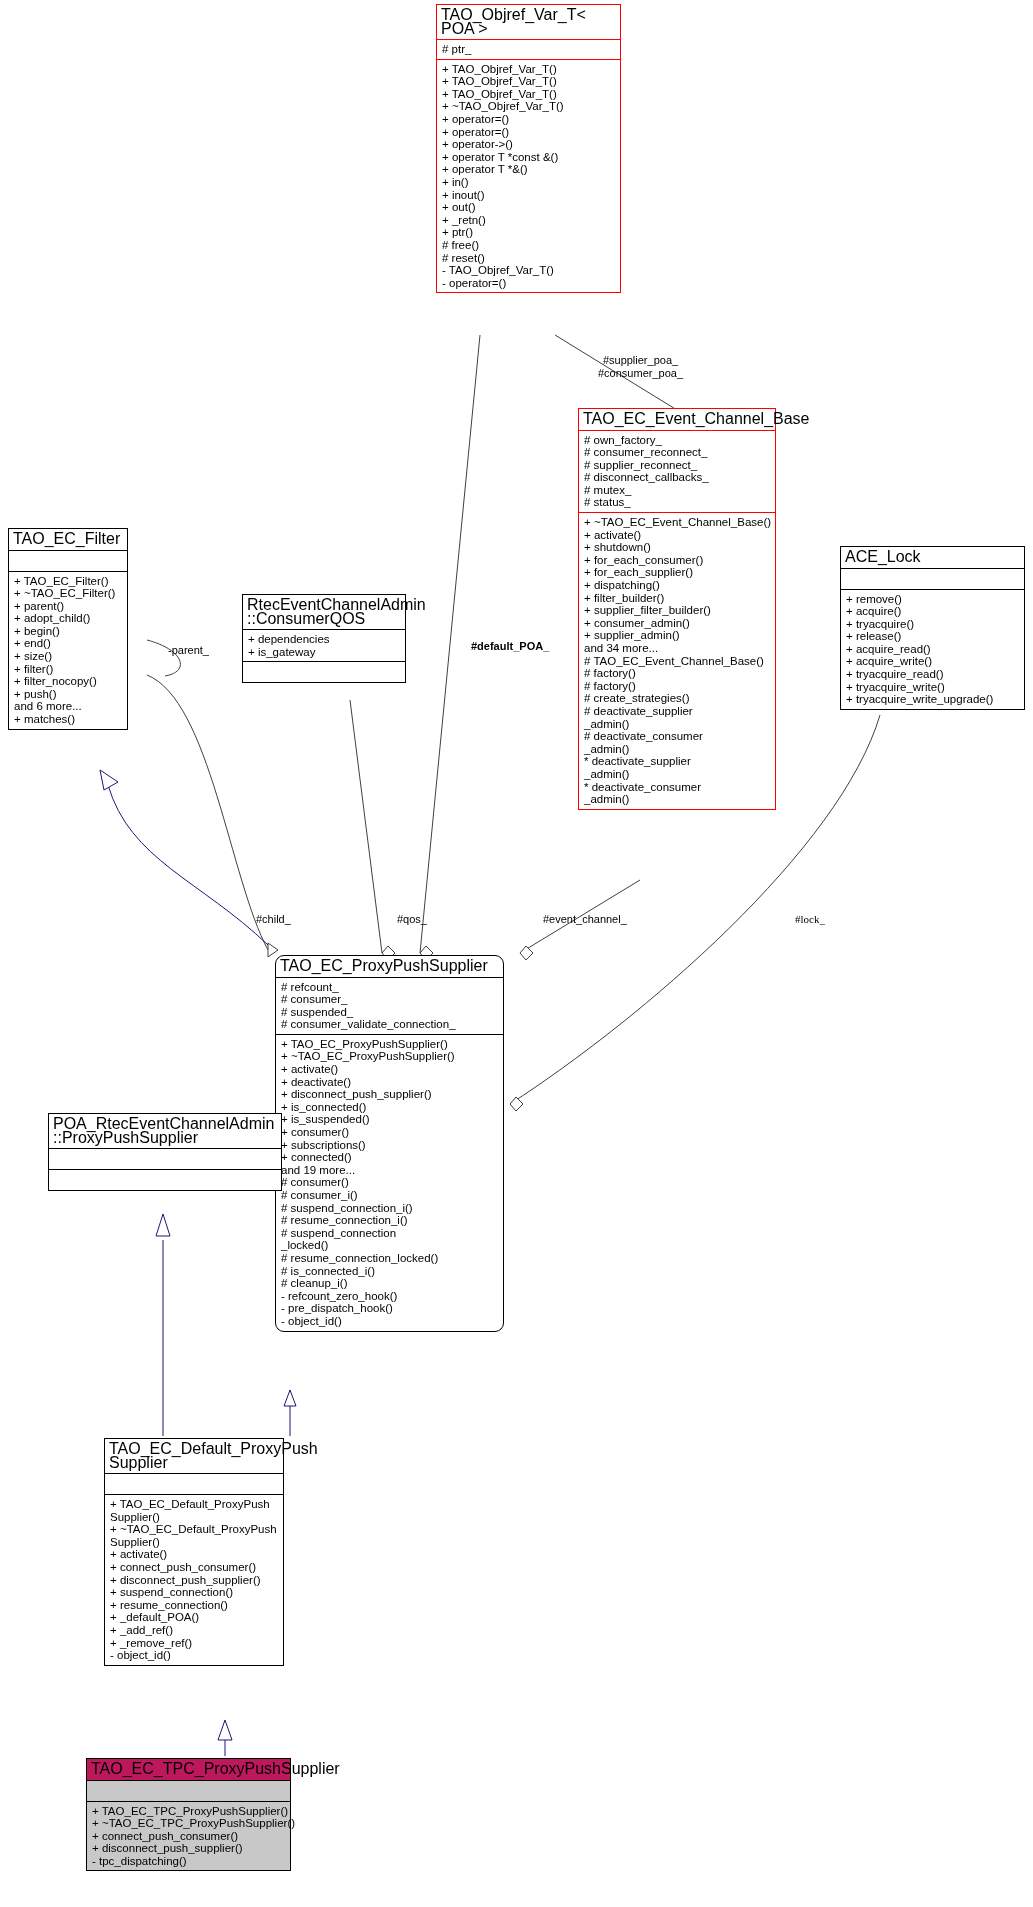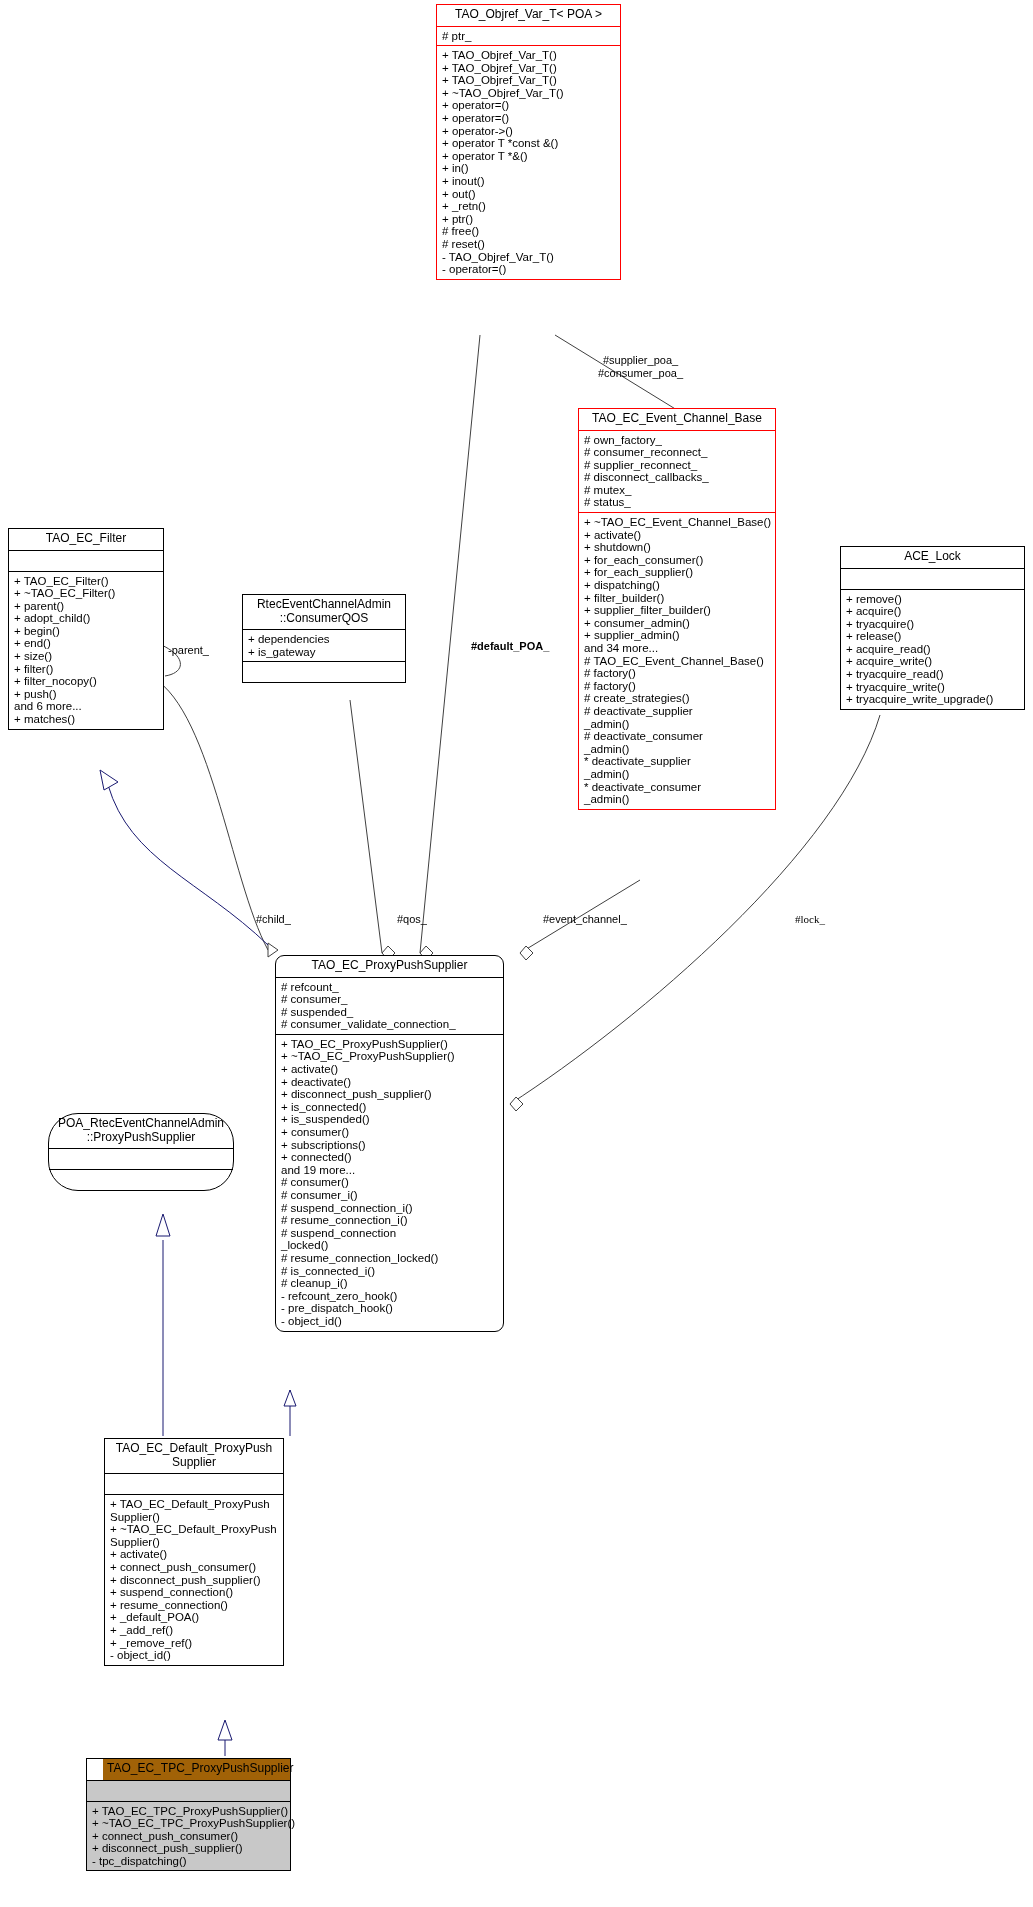--- a/index.html
+++ b/index.html
@@ -29,31 +29,30 @@
     color: #000000;
     z-index: 5;
   }
   .uml-box.red {
     border-color: #ff0000;
   }
   .uml-box.red .box-sep {
     border-top-color: #ff0000;
   }
   .uml-box.filled .box-title {
-    background: #a16207;
-    margin-left: 16px;
+    background: #be185d;
   }
   .uml-box.filled .box-attrs,
   .uml-box.filled .box-ops {
     background: #c8c8c8;
   }
   .box-title {
-    text-align: center;
+    text-align: left;
     padding: 3px 4px 4px 4px;
-    font-size: 12px;
+    font-size: 16px;
     line-height: 13.5px;
     white-space: pre-line;
   }
   .box-sep {
     border-top: 1px solid #000000;
     height: 0;
     font-size: 0;
     line-height: 0;
   }
   .box-attrs, .box-ops {
@@ -195,21 +194,21 @@
 _admin()</div>
       <div class="mrow wrap"># deactivate_consumer
 _admin()</div>
       <div class="mrow wrap">* deactivate_supplier
 _admin()</div>
       <div class="mrow wrap">* deactivate_consumer
 _admin()</div>
     </div>
   </div>
 
-  <div class="uml-box" style="left:8px; top:528px; width:156px;">
+  <div class="uml-box" style="left:8px; top:528px; width:120px;">
     <div class="box-title">TAO_EC_Filter</div>
     <div class="box-sep"></div>
     <div class="box-attrs empty"></div>
     <div class="box-sep"></div>
     <div class="box-ops">
       <div class="mrow">+ TAO_EC_Filter()</div>
       <div class="mrow">+ ~TAO_EC_Filter()</div>
       <div class="mrow">+ parent()</div>
       <div class="mrow">+ adopt_child()</div>
       <div class="mrow">+ begin()</div>
@@ -295,21 +294,21 @@
 _locked()</div>
       <div class="mrow"># resume_connection_locked()</div>
       <div class="mrow"># is_connected_i()</div>
       <div class="mrow"># cleanup_i()</div>
       <div class="mrow">- refcount_zero_hook()</div>
       <div class="mrow">- pre_dispatch_hook()</div>
       <div class="mrow">- object_id()</div>
     </div>
   </div>
 
-  <div class="uml-box" style="left:48px; top:1113px; width:186px;border-radius:30px;">
+  <div class="uml-box" style="left:48px; top:1113px; width:234px;">
     <div class="box-title">POA_RtecEventChannelAdmin
 ::ProxyPushSupplier</div>
     <div class="box-sep"></div>
     <div class="box-attrs empty"></div>
     <div class="box-sep"></div>
     <div class="box-ops empty"></div>
   </div>
 
   <div class="uml-box" style="left:104px; top:1438px; width:180px;">
     <div class="box-title">TAO_EC_Default_ProxyPush

